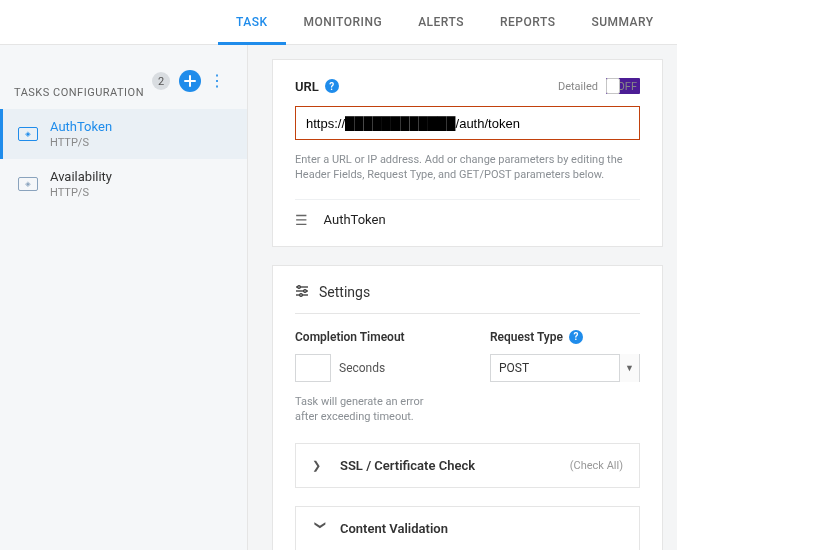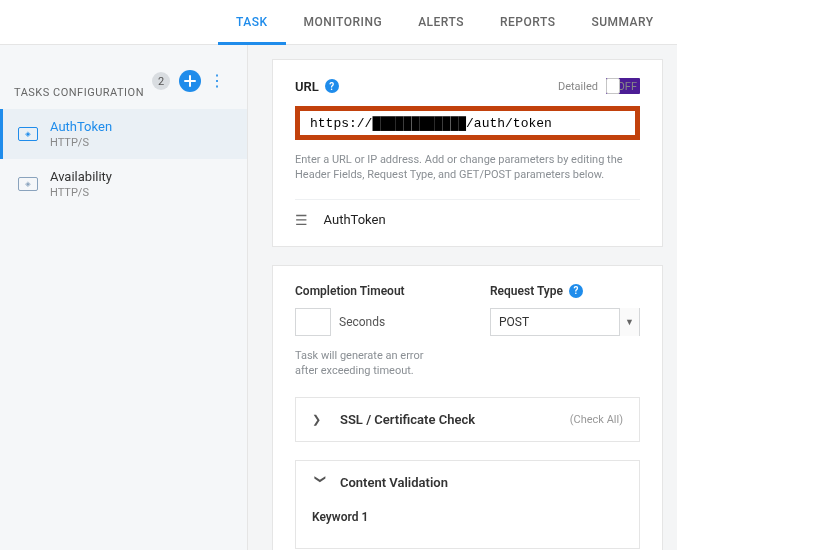--- a/index.html
+++ b/index.html
@@ -36,21 +36,21 @@
     
     .row-between { display: flex; justify-content: space-between; }
     .section-label { font-size: 13px; font-weight: 600; color: #222; display: flex; align-items: center; gap: 6px; }
     .help { width: 14px; height: 14px; border-radius: 50%; background: #1f8ceb; color: #fff; font-size: 10px; display: inline-flex; align-items: center; justify-content: center; cursor: pointer; }
     
     .detailed { display: flex; align-items: center; gap: 8px; }
     .detailed span { font-size: 11px; color: #888; }
     .toggle { width: 34px; height: 16px; background: #4c1d95; border-radius: 1px; position: relative; cursor: pointer; font-size: 8px; color: #888; display: flex; align-items: center; justify-content: flex-end; padding-right: 3px; }
     .toggle-knob { position: absolute; left: 0; top: 0; width: 14px; height: 16px; background: #fff; border: 1px solid #c5c5c5; border-radius: 2px; }
     
-    .input-full { width: 100%; height: 34px; border: 5px solid #c2410c; padding: 0 10px; font-size: 13px; margin-top: 12px; font-family: Liberation Mono, monospace; }
+    .input-full { width: 100%; height: 34px; border: 1px solid #c2410c; padding: 0 10px; font-size: 13px; margin-top: 12px; }
     .input-sm { width: 36px; height: 28px; border: 1px solid #d5d7d9; padding: 0 6px; font-size: 12px; }
     .hint { font-size: 11px; color: #8a8f94; margin-top: 12px; line-height: 1.4; }
     
     .divider { border-top: 1px solid #eef0f2; margin: 16px 0 12px 0; }
     
     .task-name-row { display: flex; align-items: center; gap: 16px; }
     .lines-icon { color: #666; font-size: 14px; }
     .task-name { font-size: 13px; color: #222; }
     
     .settings-head { display: flex; align-items: center; gap: 10px; border-bottom: 1px solid #e5e5e5; padding-bottom: 12px; margin-bottom: 16px; }
@@ -139,20 +139,35 @@
         <input class="input-full" type="text" value="https://████████████/auth/token" style="">
         <div class="hint">Enter a URL or IP address. Add or change parameters by editing the Header Fields, Request Type, and GET/POST parameters below.</div>
         <div class="divider"></div>
         <div class="task-name-row">
           <span class="lines-icon">☰</span>
           <span class="task-name">AuthToken</span>
         </div>
       </div>
 
       <div class="card">
+        <div class="settings-head">
+          <span class="sliders-icon">
+            <svg width="14" height="14" viewBox="0 0 14 14">
+                <g stroke="#333" stroke-width="1.3" fill="none">
+                  <line x1="1" y1="3" x2="13" y2="3"></line>
+                  <line x1="1" y1="7" x2="13" y2="7"></line>
+                  <line x1="1" y1="11" x2="13" y2="11"></line>
+                  <circle cx="4" cy="3" r="1.3" fill="#fff"></circle>
+                  <circle cx="10" cy="7" r="1.3" fill="#fff"></circle>
+                  <circle cx="6" cy="11" r="1.3" fill="#fff"></circle>
+                </g>
+              </svg>
+          </span>
+          <span class="settings-title">Settings</span>
+        </div>
 
         <div class="settings-row">
           <div class="col">
             <div class="col-label">Completion Timeout</div>
             <div class="inline">
               <input class="input-sm" type="text" value="" style="">
               <span class="seconds">Seconds</span>
             </div>
             <div class="hint">Task will generate an error after exceeding timeout.</div>
           </div>

